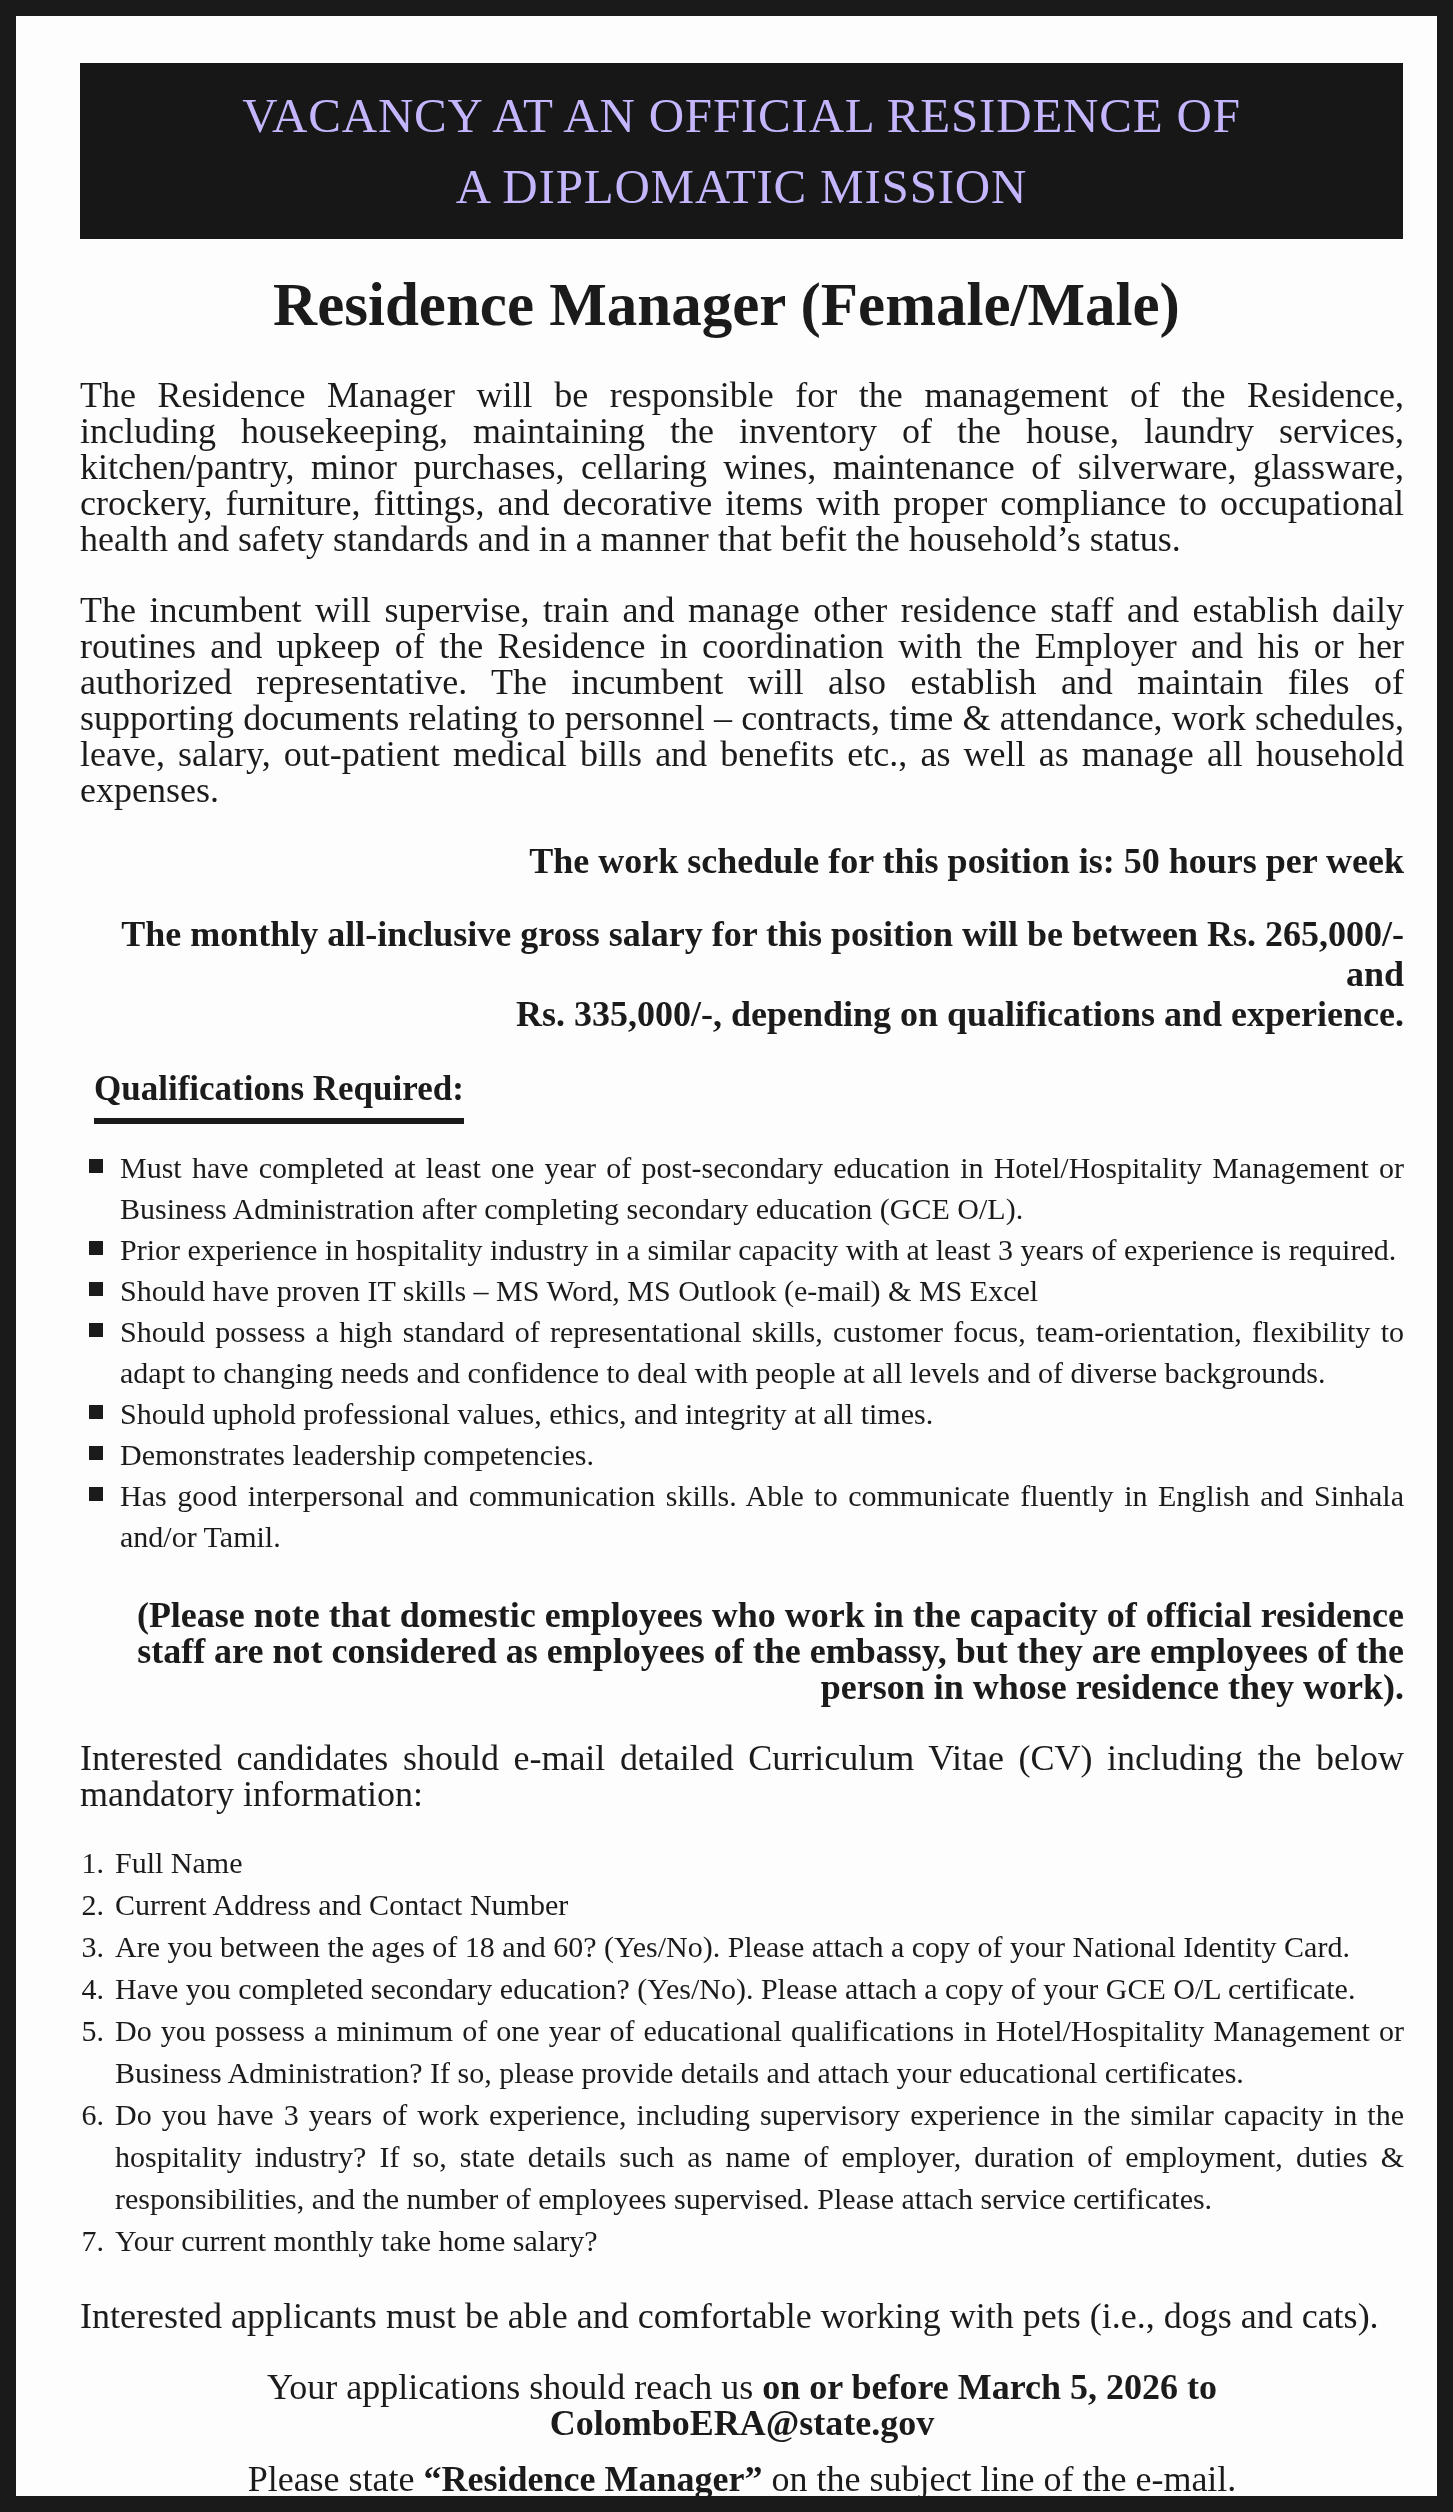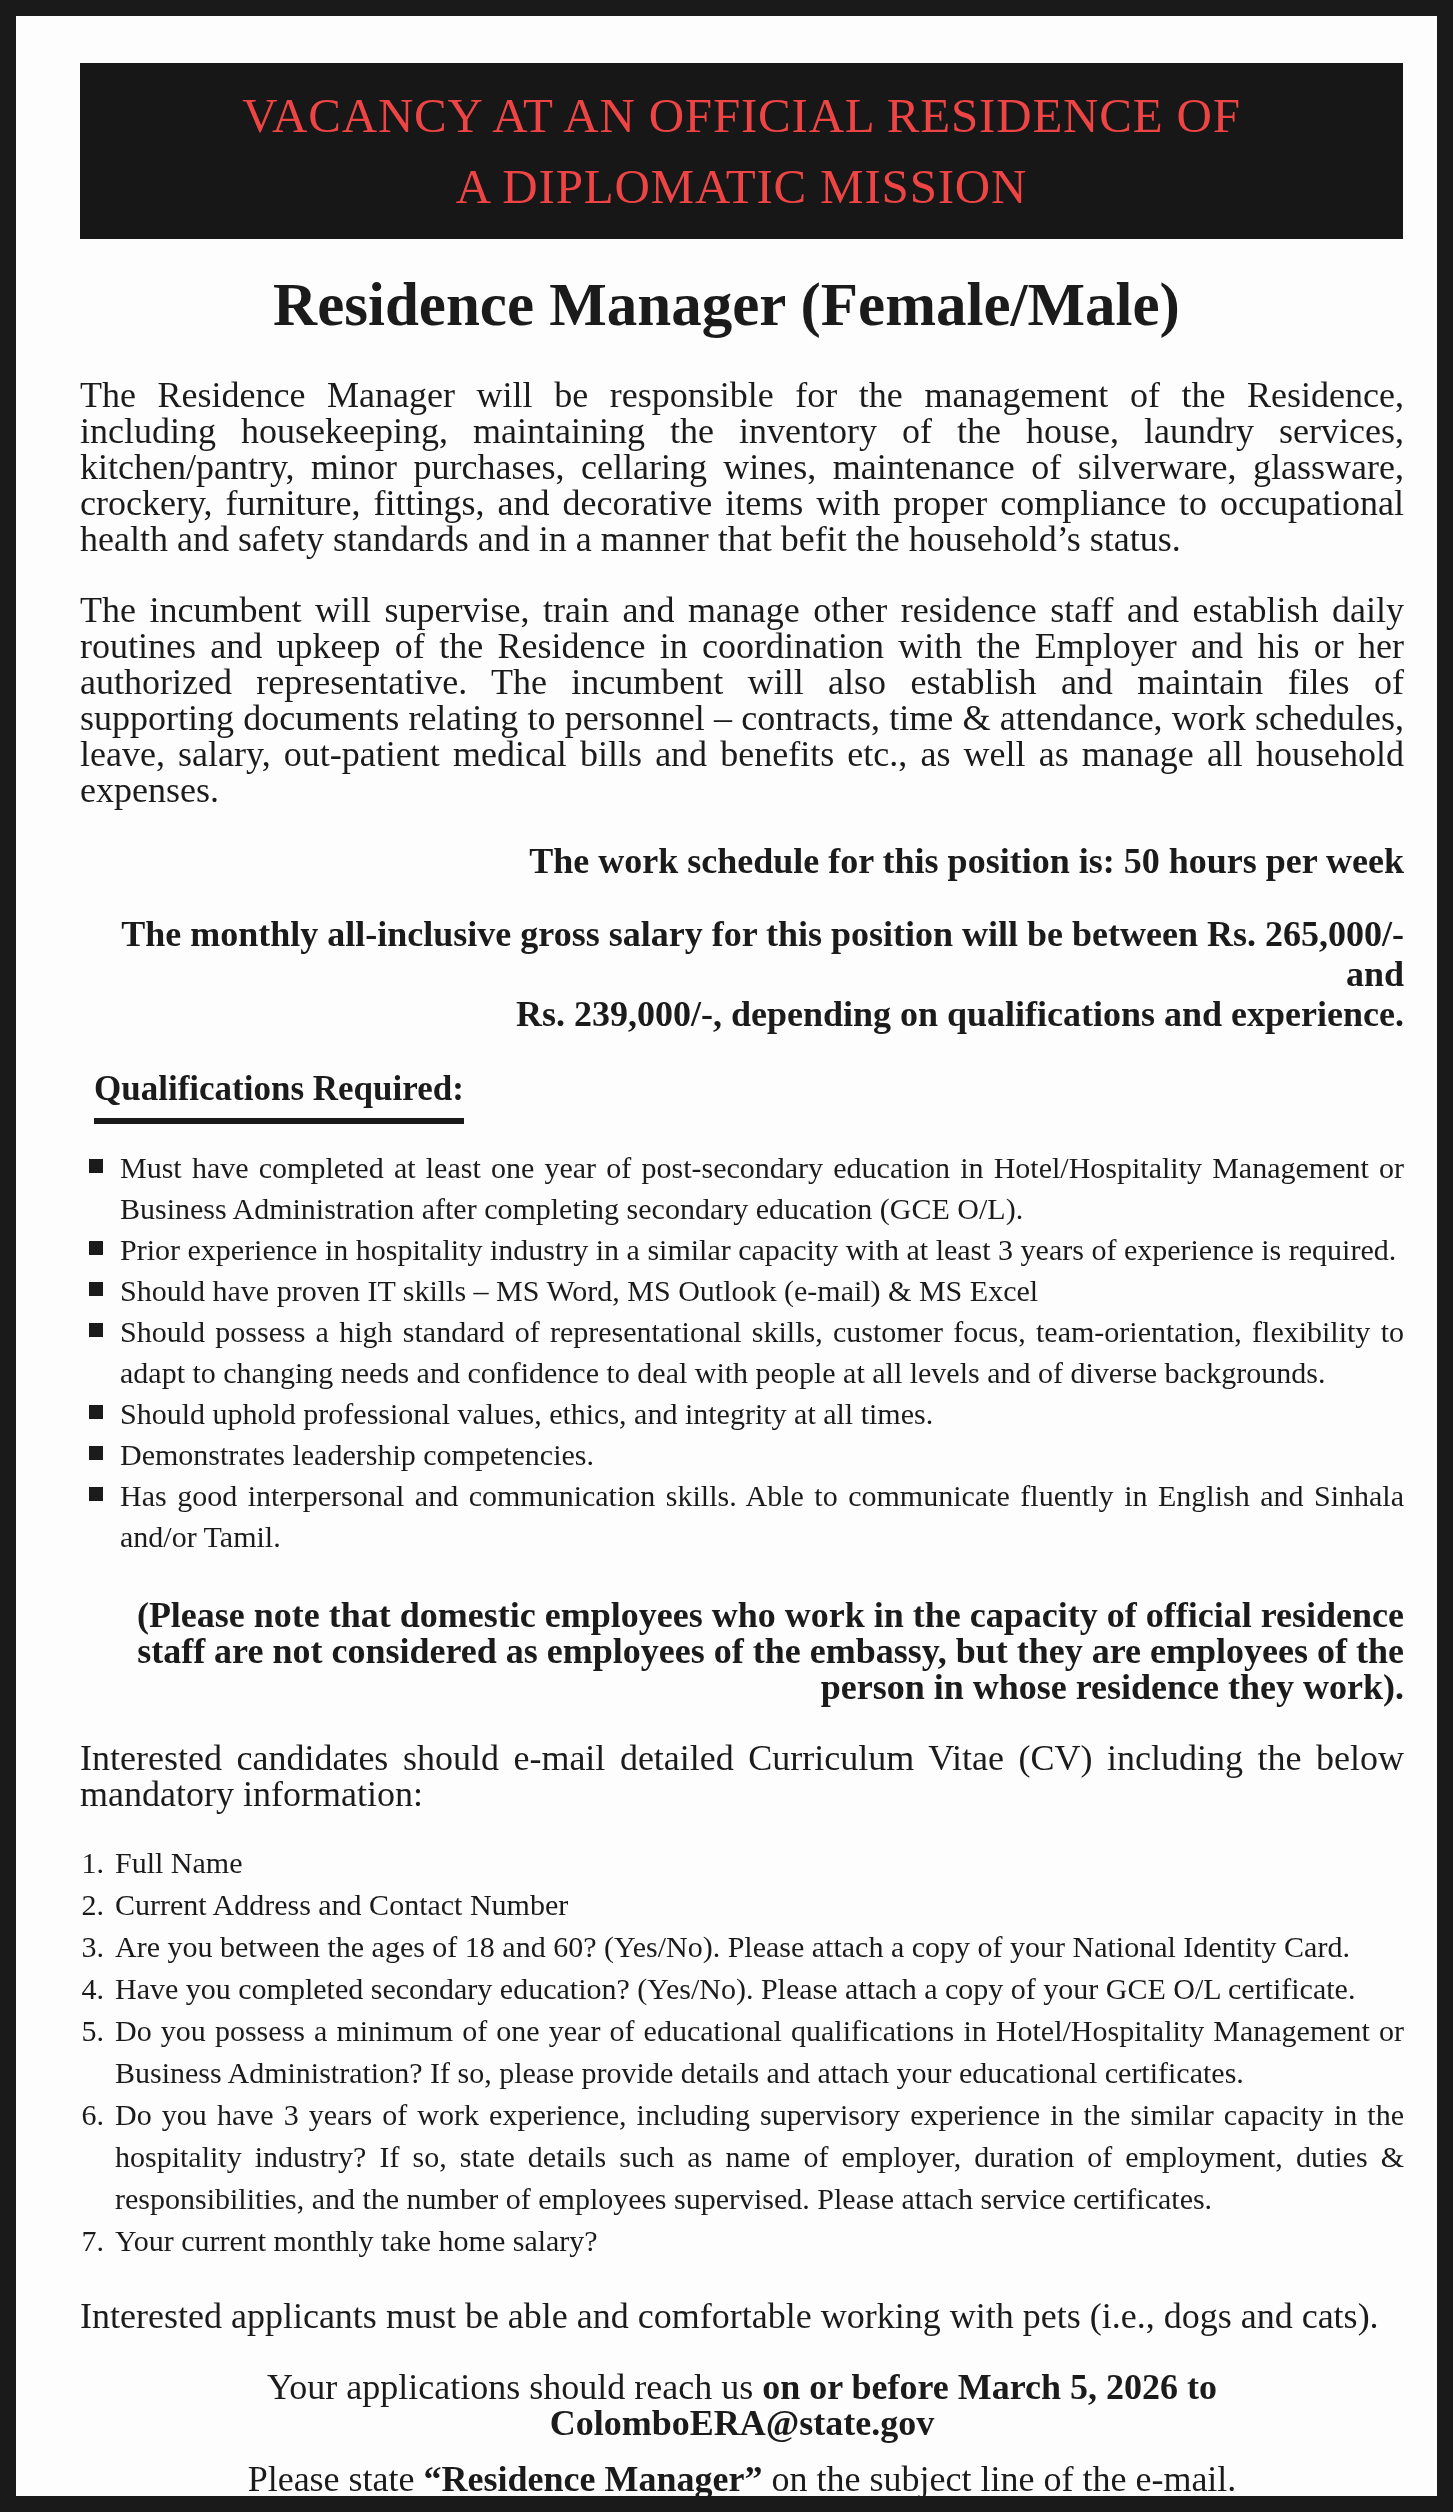--- a/index.html
+++ b/index.html
@@ -5,21 +5,21 @@
   html,body { margin:0; padding:0; background:#e8e8e8; }
   .page {
     width:1453px; height:2512px; box-sizing:border-box;
     background:#fdfdfd; border:16.7px solid #1a1a1a;
     font-family:"Liberation Serif", serif; color:#1b1b1b;
     position:relative; overflow:hidden;
   }
   .content { padding:47px 49px 0 49px; }
 
   .banner {
-    background:#171717; color:#ef4444; height:176px; margin:0 0 0 15px;
+    background:#171717; color:#c4b5fd; height:176px; margin:0 0 0 15px;
     width:1323px; box-sizing:border-box;
     display:flex; flex-direction:column; justify-content:center; align-items:center;
     text-align:center;
   }
   .banner .bline { font-size:49px; line-height:71px; letter-spacing:0.8px; font-weight:400; white-space:nowrap; }
 
   .title {
     font-size:61px; font-weight:700; text-align:center;
     margin:32px 0 38px 0; line-height:68px;
   }
@@ -69,21 +69,21 @@
     <h1 class="title">Residence Manager (Female/Male)</h1>
 
     <p class="body-text just">The Residence Manager will be responsible for the management of the Residence, including housekeeping, maintaining the inventory of the house, laundry services, kitchen/pantry, minor purchases, cellaring wines, maintenance of silverware, glassware, crockery, furniture, fittings, and decorative items with proper compliance to occupational health and safety standards and in a manner that befit the household’s status.</p>
 
     <p class="body-text just">The incumbent will supervise, train and manage other residence staff and establish daily routines and upkeep of the Residence in coordination with the Employer and his or her authorized representative. The incumbent will also establish and maintain files of supporting documents relating to personnel – contracts, time &amp; attendance, work schedules, leave, salary, out-patient medical bills and benefits etc., as well as manage all household expenses.</p>
 
     <p class="body-text bold">The work schedule for this position is: 50 hours per week</p>
 
     <p class="body-text bold">
       <span class="block">The monthly all-inclusive gross salary for this position will be between Rs. 265,000/- and</span>
-      <span class="block">Rs. 239,000/-, depending on qualifications and experience.</span>
+      <span class="block">Rs. 335,000/-, depending on qualifications and experience.</span>
     </p>
 
     <h2 class="qual-heading">Qualifications Required:</h2>
 
     <ul class="bullets">
       <li>
         <span class="bullet-sq"></span>
         <span>Must have completed at least one year of post-secondary education in Hotel/Hospitality Management or Business Administration after completing secondary education (GCE O/L).</span>
       </li>
       <li>

